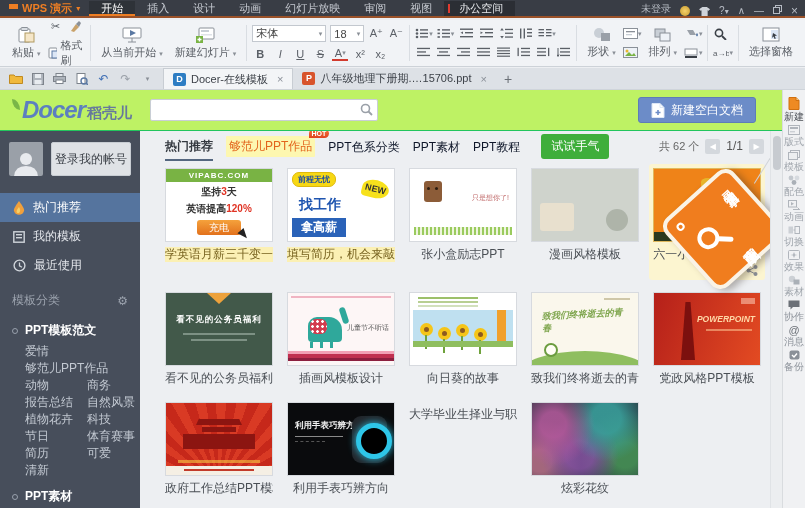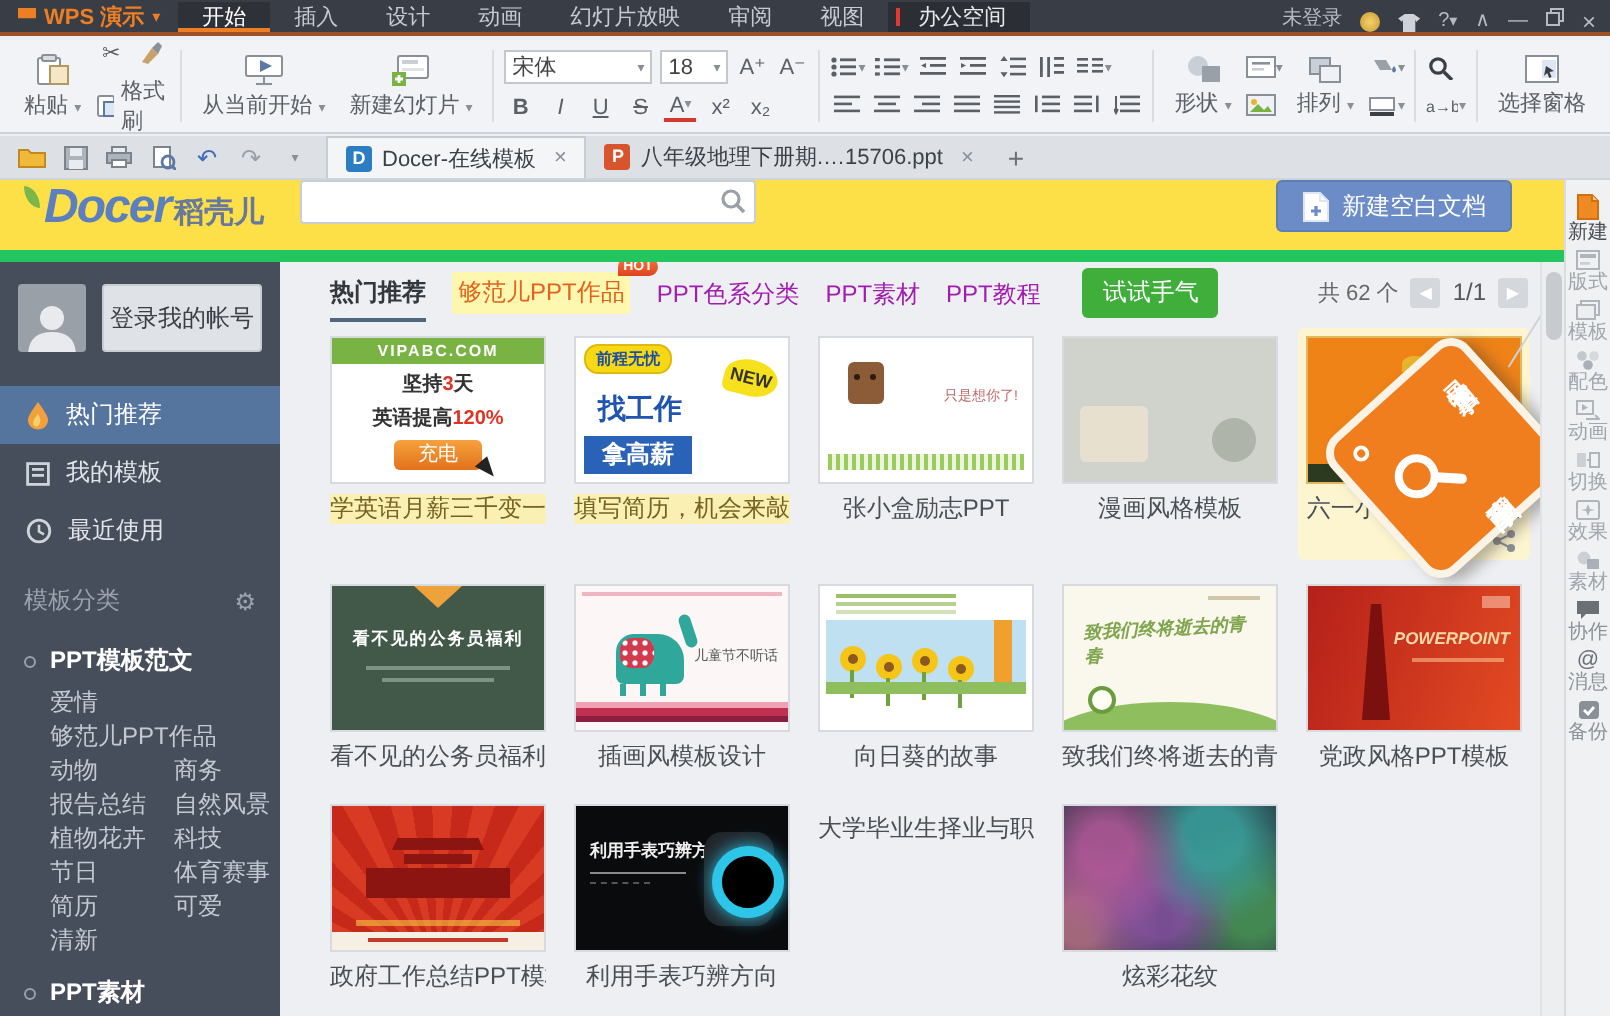--- a/index.html
+++ b/index.html
@@ -47,21 +47,21 @@
 .undo{color:#3f6fb5;font-size:12px}.redo{color:#9aa0a8;font-size:12px}
 .dtab{display:flex;align-items:center;gap:5px;padding:0 9px;font-size:11px;color:#3c4148;max-width:220px;white-space:nowrap}
 .dtab.active{background:#f3f5f7;border:1px solid #c8cdd3;border-bottom:none}
 .dtab .x{color:#8a9098;font-size:11px;margin-left:4px}
 .dico{width:13px;height:13px;background:#2d7dc3;color:#fff;border-radius:2px;font-weight:bold;font-size:9px;line-height:13px;text-align:center;flex:0 0 13px}
 .pico{width:13px;height:13px;background:#d8542c;color:#fff;border-radius:2px;font-weight:bold;font-size:9px;line-height:13px;text-align:center;flex:0 0 13px}
 .plus{display:flex;align-items:center;padding:0 8px;color:#6b7077;font-size:14px}
 
 
 .docer{position:absolute;top:90px;left:0;right:0;bottom:0}
-.dheader{position:absolute;top:0;left:0;width:782px;height:41px;background:#fde047;border-bottom:6px solid #22c55e;display:flex;align-items:flex-start;padding:0 12px}
+.dheader{position:absolute;top:0;left:0;width:782px;height:41px;background:#bef264;border-bottom:1px solid #22c55e;display:flex;align-items:center;padding:0 12px}
 .dlogo{display:flex;align-items:baseline;gap:2px;margin-right:18px}
 .dlogo .en{font-size:24px;font-weight:bold;color:#5c7fc0;letter-spacing:-1px;font-style:italic}
 .dlogo .leaf{width:8px;height:11px;background:#7ab648;border-radius:0 100% 0 100%;align-self:flex-start;margin-top:3px}
 .dlogo .cn{font-size:15px;color:#66799c;font-weight:bold}
 .searchwrap{position:relative;width:228px}
 .search{width:228px;height:22px;border:1px solid #c9ced5;background:#fff;border-radius:2px;padding:0 24px 0 8px;font-size:12px;color:#333;outline:none}
 .mag{position:absolute;right:5px;top:4px}
 .newdoc{margin-left:auto;margin-right:14px;height:26px;background:#6c8cc8;border:1px solid #5d7db8;border-radius:3px;color:#fff;display:flex;align-items:center;gap:6px;padding:0 12px;font-size:12px}
 
 
@@ -77,21 +77,21 @@
 .sec{padding:4px 0 0 12px}
 .sechead{display:flex;align-items:center;gap:7px;color:#fff;font-weight:bold;font-size:12px;padding:5px 0 4px}
 .bullet{width:6px;height:6px;border:1px solid #98a0ac;border-radius:50%;flex:0 0 6px}
 .secitems{display:grid;grid-template-columns:62px 1fr;padding-left:13px;color:#c3c9d2;font-size:12px}
 .secitems span{padding:1px 0;line-height:15px;white-space:nowrap}
 .span2{grid-column:1/3}
 
 
 .content{position:absolute;left:140px;top:41px;right:35px;bottom:0;overflow:hidden}
 .ctabs{height:30px;display:flex;align-items:center;gap:13px;padding:0 6px 0 25px;white-space:nowrap}
-.ctab{color:#a21caf;font-size:12px;padding:6px 0 4px}
+.ctab{color:#0f172a;font-size:12px;padding:6px 0 4px}
 .ctab.active{font-weight:bold;color:#33383f;border-bottom:2px solid #54667f}
 .ctab.hot{background:#fdf7b0;color:#e2641c;padding:2px 3px;position:relative;border-radius:1px}
 .hotb{position:absolute;top:-7px;right:-14px;background:linear-gradient(#f3763c,#df431f);color:#fff;font-size:7px;font-weight:bold;padding:1px 3px;border-radius:6px 6px 6px 0}
 .lucky{background:#3fae3b;color:#fff;border-radius:3px;padding:4px 10px;font-size:12px;margin-left:8px}
 .pager{margin-left:auto;display:flex;align-items:center;gap:6px;color:#666;font-size:11px}
 .pgbtn{width:15px;height:15px;background:#d4d8dd;color:#fff;font-size:8px;display:flex;align-items:center;justify-content:center;border-radius:2px}
 .pgnum{color:#555;font-size:12px}
 .grid{display:grid;grid-template-columns:repeat(5,108px);gap:16px 14px;margin:7px 0 0 25px}
 .card{width:108px;position:relative}
 .card.sel{background:#fcf5d0;box-shadow:0 0 0 4px #fcf5d0;border-radius:1px}

